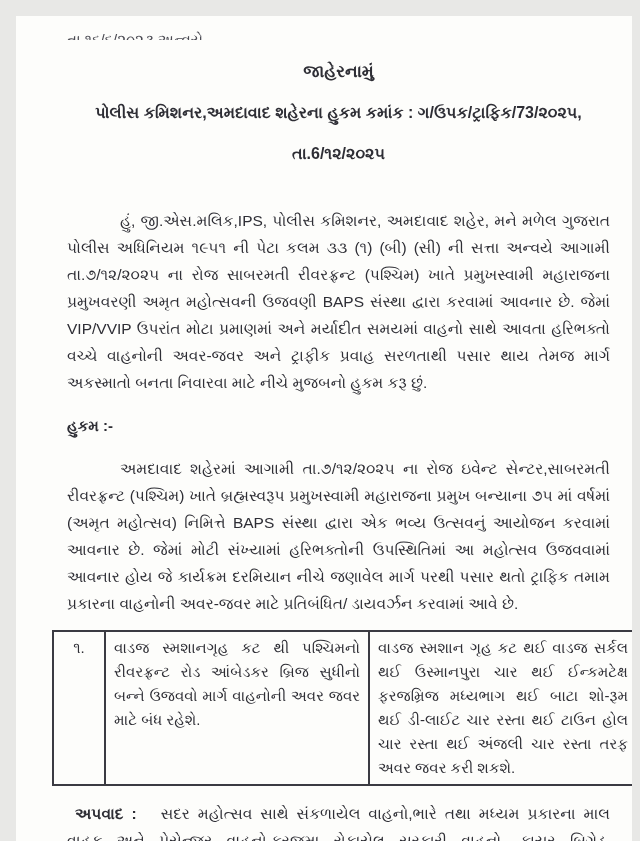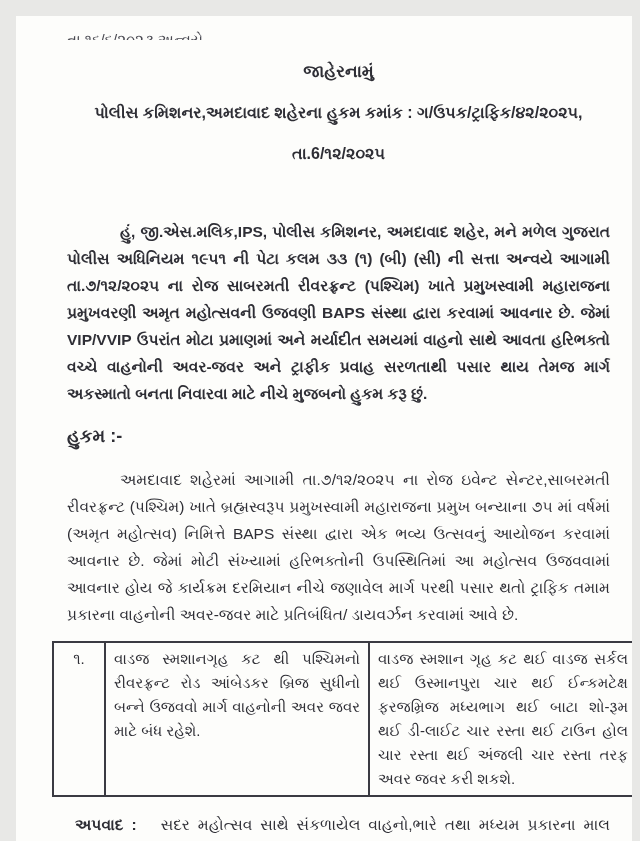--- a/index.html
+++ b/index.html
@@ -28,22 +28,22 @@
   .bold { font-weight: bold; }
   .title-block { margin-top: 4px; line-height: 24px; }
   .title-block div { margin-bottom: 1px; }
   .doc-title { font-size: 17px; }
   .order-no { font-size: 16px; }
   p.body-para {
     text-align: justify;
     text-indent: 53px;
   }
   p.no-indent { text-indent: 0; }
-  .first-para { margin-top: 27px; font-weight: bold; }
-  .section-label { font-weight: bold; font-size: 18px; }
+  .first-para { margin-top: 16px; }
+  .section-label { font-weight: bold; font-size: 15px; }
   table.restriction {
     border-collapse: collapse;
     margin-left: -7px;
     margin-top: 5px;
     width: 584px;
     table-layout: fixed;
     font-size: 15px;
     line-height: 24px;
   }
   table.restriction td, table.restriction th {
@@ -69,21 +69,21 @@
 
 <div class="page">
   <div class="inner">
 
     <div class="clip-top">
       <div>તા.૧૬/૬/૨૦૨૩ અન્વયે.</div>
     </div>
 
     <div class="title-block center bold">
       <div class="doc-title">જાહેરનામું</div>
-      <div class="order-no">પોલીસ કમિશનર,અમદાવાદ શહેરના હુકમ કમાંક : ગ/ઉપક/ટ્રાફિક/૪૨/૨૦૨૫,</div>
+      <div class="order-no">પોલીસ કમિશનર,અમદાવાદ શહેરના હુકમ કમાંક : ગ/ઉપક/ટ્રાફિક/73/૨૦૨૫,</div>
       <div class="order-no">તા.6/૧૨/૨૦૨૫</div>
     </div>
 
     <p class="body-para first-para">હું, જી.એસ.મલિક,IPS, પોલીસ કમિશનર, અમદાવાદ શહેર, મને મળેલ ગુજરાત પોલીસ અધિનિયમ ૧૯૫૧ ની પેટા કલમ ૩૩ (૧) (બી) (સી) ની સત્તા અન્વયે આગામી તા.૭/૧૨/૨૦૨૫ ના રોજ સાબરમતી રીવરફ્રન્ટ (પશ્ચિમ) ખાતે પ્રમુખસ્વામી મહારાજના પ્રમુખવરણી અમૃત મહોત્સવની ઉજવણી BAPS સંસ્થા દ્વારા કરવામાં આવનાર છે. જેમાં VIP/VVIP  ઉપરાંત મોટા પ્રમાણમાં અને મર્યાદીત સમયમાં વાહનો સાથે આવતા હરિભક્તો વચ્ચે વાહનોની અવર-જવર અને ટ્રાફીક પ્રવાહ સરળતાથી પસાર થાય તેમજ માર્ગ અકસ્માતો બનતા નિવારવા માટે નીચે મુજબનો હુકમ કરૂ છું.</p>
 
     <div class="section-label">હુકમ :-</div>
 
     <p class="body-para">અમદાવાદ શહેરમાં આગામી તા.૭/૧૨/૨૦૨૫ ના રોજ ઇવેન્ટ સેન્ટર,સાબરમતી રીવરફ્રન્ટ (પશ્ચિમ) ખાતે બ્રહ્મસ્વરૂપ પ્રમુખસ્વામી મહારાજના પ્રમુખ બન્યાના ૭૫ માં વર્ષમાં (અમૃત મહોત્સવ) નિમિત્તે BAPS સંસ્થા દ્વારા એક ભવ્ય ઉત્સવનું આયોજન કરવામાં આવનાર છે. જેમાં મોટી સંખ્યામાં હરિભક્તોની ઉપસ્થિતિમાં આ મહોત્સવ ઉજવવામાં આવનાર હોય જે કાર્યક્રમ દરમિયાન નીચે જણાવેલ માર્ગ પરથી પસાર થતો ટ્રાફિક તમામ પ્રકારના વાહનોની અવર-જવર માટે પ્રતિબંધિત/ ડાયવર્ઝન કરવામાં આવે છે.</p>
 
     <table class="restriction">

